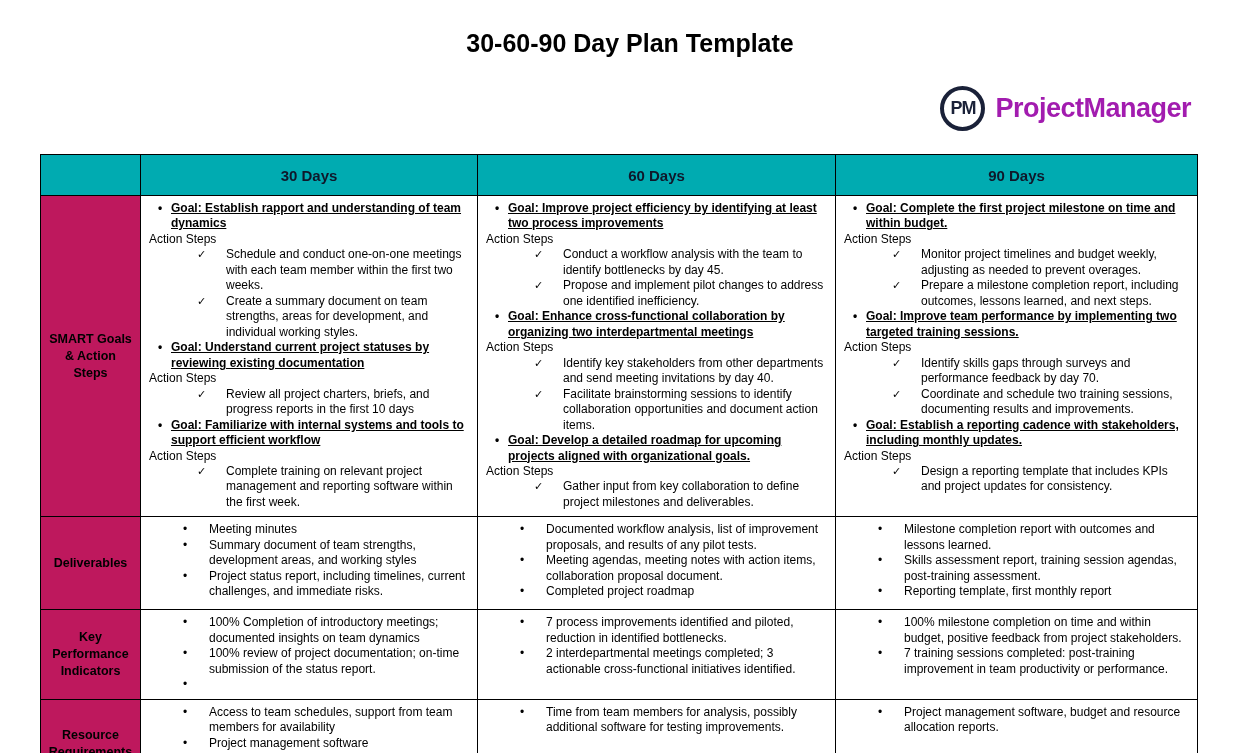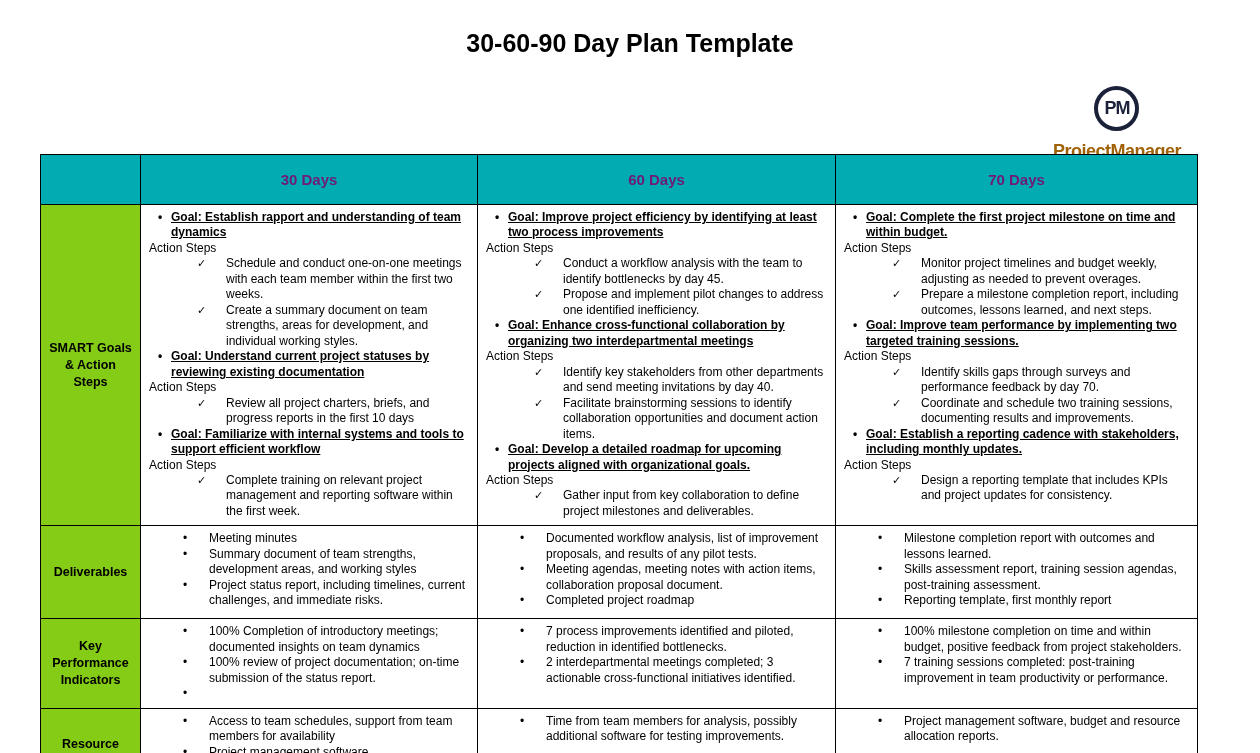--- a/index.html
+++ b/index.html
@@ -3,34 +3,34 @@
 <meta charset="utf-8">
 <style>
   * { margin:0; padding:0; box-sizing:border-box; }
   html,body { width:1260px; height:753px; overflow:hidden; background:#ffffff;
     font-family:"Liberation Sans", sans-serif; color:#000; }
   .page { position:relative; width:1260px; height:753px;margin-top:12px; }
 
   .title { text-align:center; padding-top:17px; font-size:25px; font-weight:bold;
     letter-spacing:0px; }
 
-  .logo { position:absolute; top:74px; right:79px; display:flex; align-items:center; gap:10px;flex-direction:column; }
+  .logo { position:absolute; top:74px; right:69px; display:flex; align-items:center; gap:10px; }
   .logo-mark { width:45px; height:45px; border:4px solid #1A2138; border-radius:50%;
     display:flex; align-items:center; justify-content:center; font-weight:bold;
     font-size:18px; color:#1A2138; letter-spacing:-1px; }
-  .logo-text { font-size:18px; font-weight:bold; color:#a16207; letter-spacing:-0.5px; }
+  .logo-text { font-size:27px; font-weight:bold; color:#a21caf; letter-spacing:-0.5px; }
 
   table { position:absolute; left:40px; top:142px; width:1157px; border-collapse:collapse;
     table-layout:fixed; }
   th, td { border:1.5px solid #000; }
 
-  thead th { background:#00ABB1; color:#701a75; font-size:15px; font-weight:bold;
-    height:50px; text-align:center; vertical-align:middle; }
-
-  tbody th.row-label { background:#84cc16; color:#000; font-size:12.5px; font-weight:bold;
+  thead th { background:#00ABB1; color:#0f172a; font-size:15px; font-weight:bold;
+    height:41px; text-align:center; vertical-align:middle; }
+
+  tbody th.row-label { background:#be185d; color:#000; font-size:12.5px; font-weight:bold;
     text-align:center; vertical-align:middle; padding:12px 6px; line-height:1.35; }
 
   tbody td { background:#fff; vertical-align:top; padding:5px 8px 6px 8px;
     font-size:12px; line-height:1.29; }
 
   
   .goal { display:flex; }
   .goal .bullet { width:13px; flex:0 0 13px; margin-left:9px; font-weight:bold; }
   .goal .goal-text { font-weight:bold;text-decoration:underline; }
   .action-steps-label { margin-left:0; }
@@ -58,21 +58,21 @@
       <col style="width:100px">
         <col style="width:337px">
         <col style="width:358px">
         <col style="width:362px">
     </colgroup>
     <thead>
       <tr>
         <th></th>
         <th>30 Days</th>
         <th>60 Days</th>
-        <th>70 Days</th>
+        <th>90 Days</th>
       </tr>
     </thead>
     <tbody id="tbody">
         <tr>
           <th class="row-label" scope="row">SMART Goals &amp; Action Steps</th>
           <td>
             <div class="goal">
               <span class="bullet">•</span>
               <span class="goal-text">Goal: Establish rapport and understanding of team dynamics</span>
             </div>

